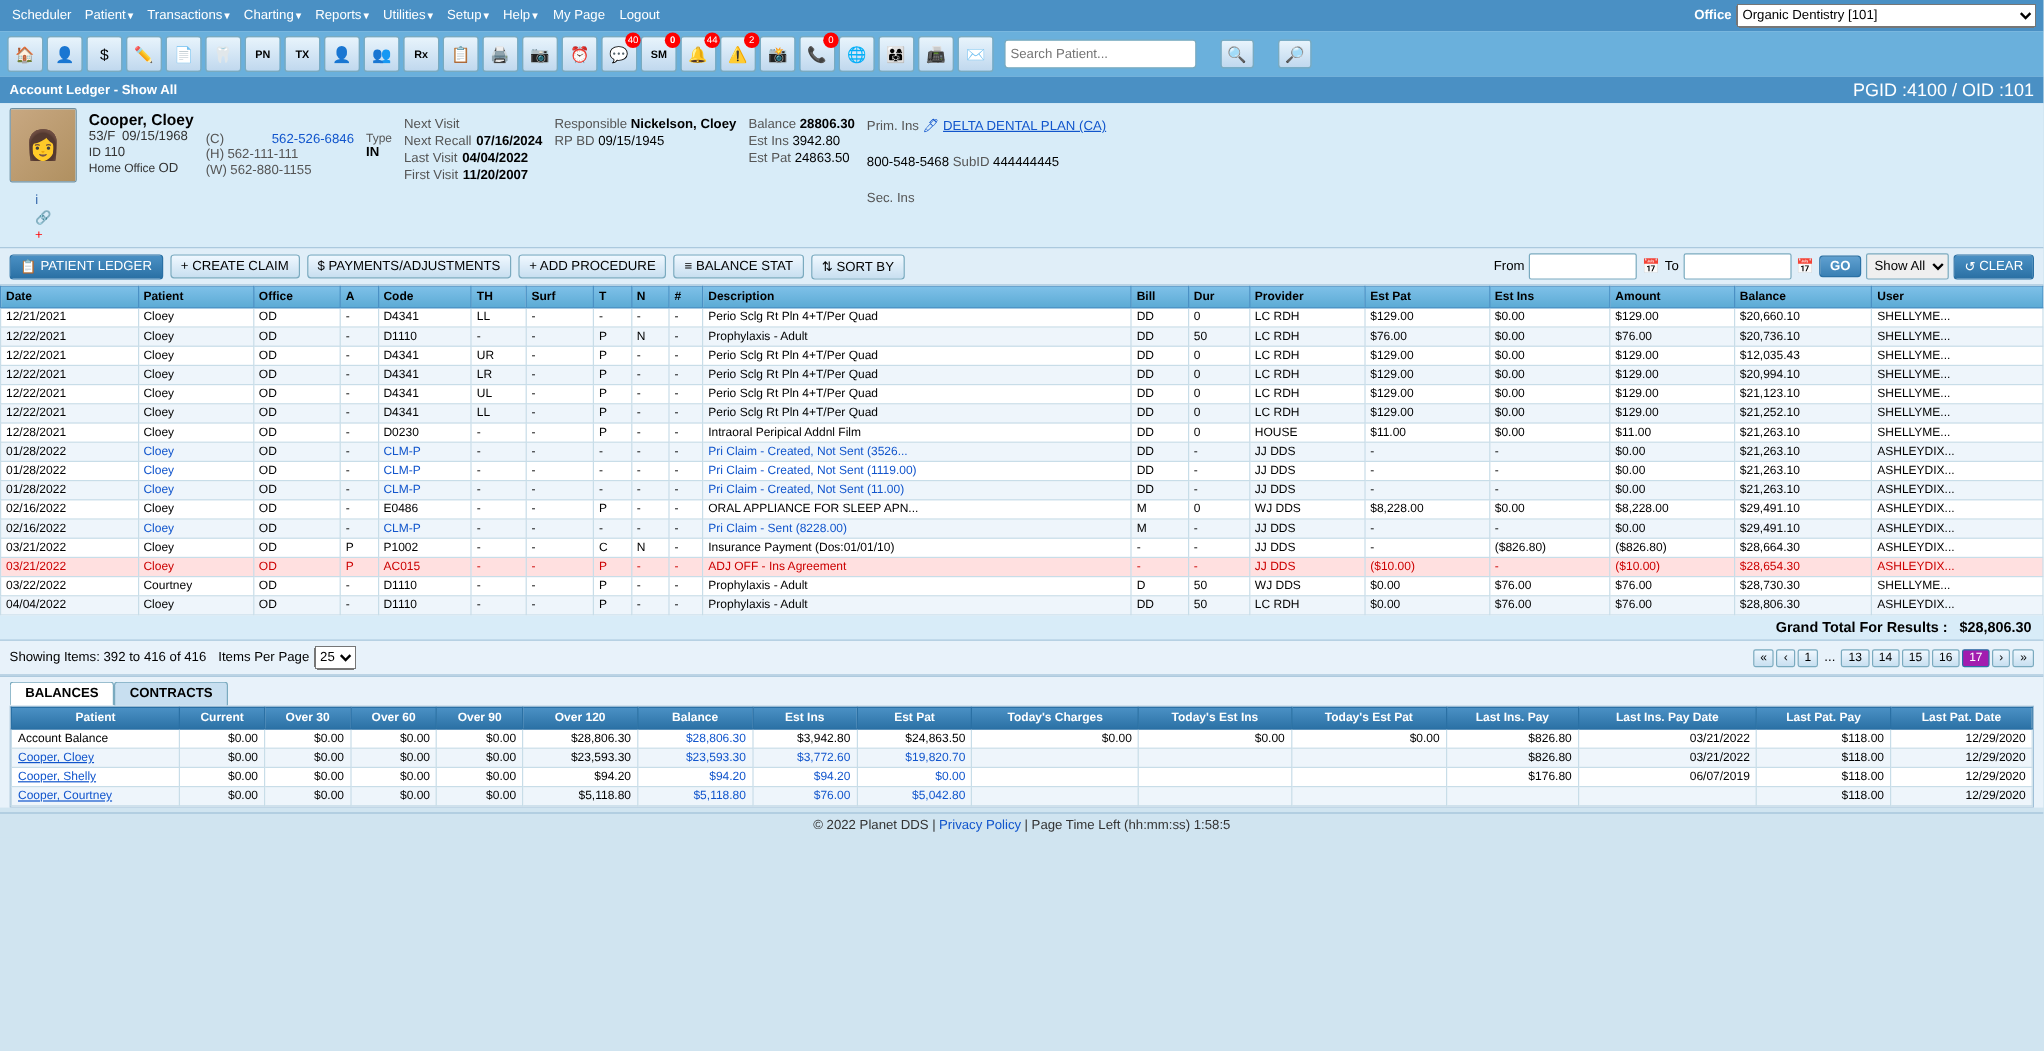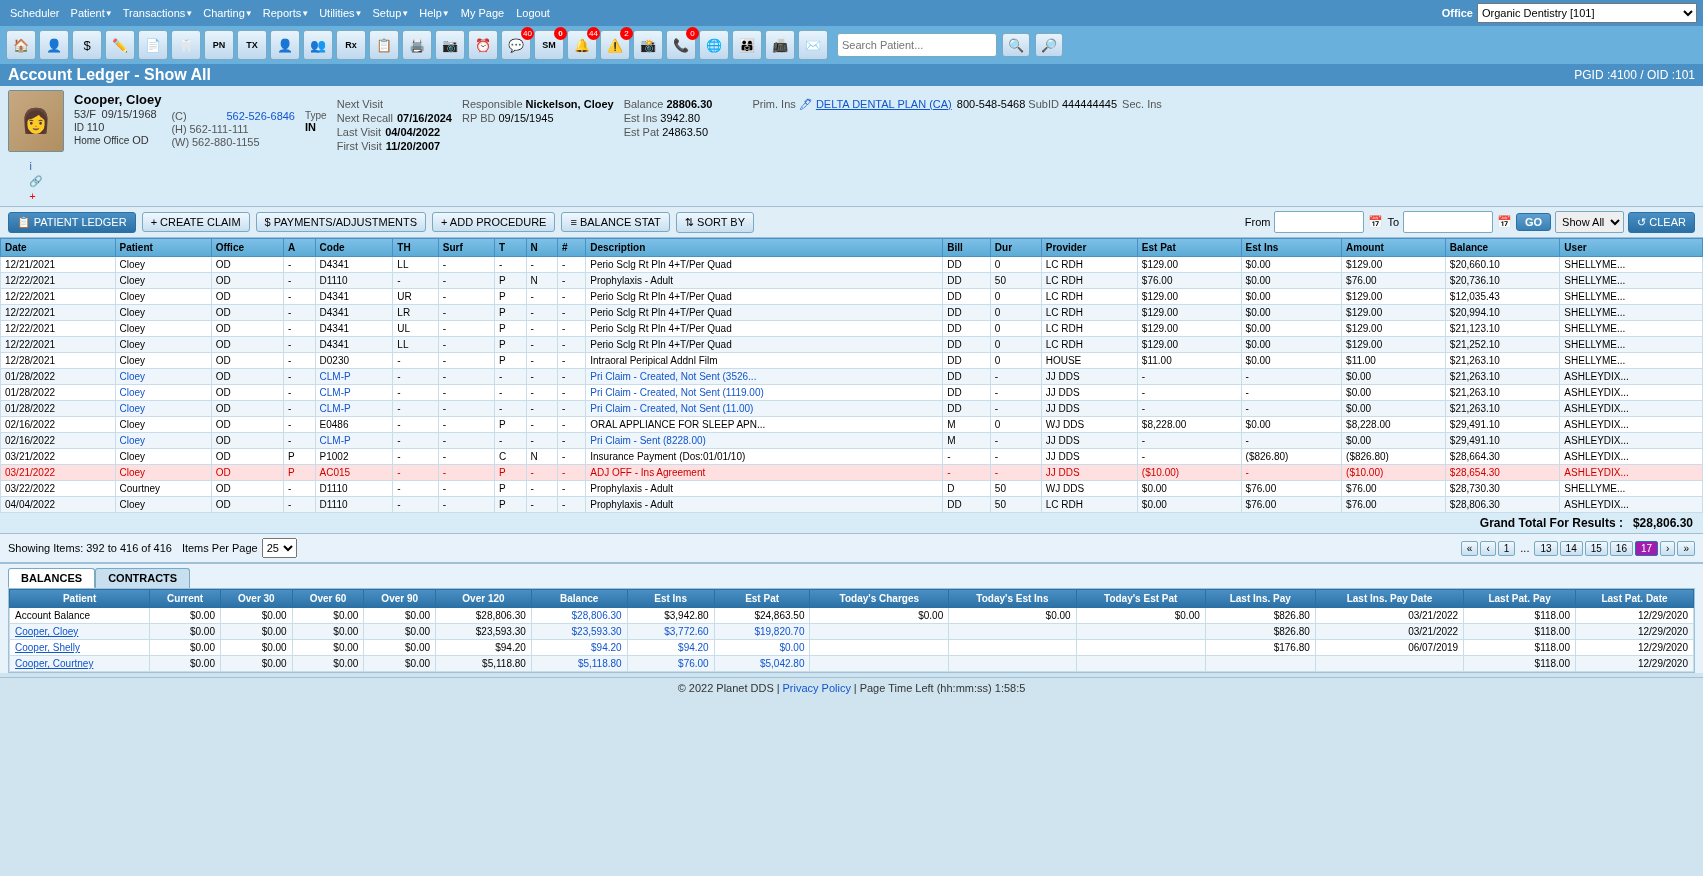--- a/index.html
+++ b/index.html
@@ -33,21 +33,21 @@
     .top-nav .dropdown::after { content: ' ▼'; font-size: 8px; }
     .office-select-wrap {
       display: flex;
       align-items: center;
       margin-left: auto;
       gap: 4px;
     }
     .office-label { color: #fff; font-size: 11px; font-weight: bold; }
     .office-select {
       font-size: 11px;
-      width: 220px;
+      width: 250px;
       height: 20px;
     }
 
     
     .icon-bar {
       background: #6ab0dc;
       display: flex;
       align-items: center;
       padding: 3px 6px;
       gap: 3px;
@@ -78,21 +78,21 @@
       width: 13px;
       height: 13px;
       display: flex;
       align-items: center;
       justify-content: center;
     }
     .search-wrap {
       display: flex;
       align-items: center;
       margin-left: 6px;
-      gap: 5px;
+      gap: 20px;
       justify-content: flex-end;
     }
     .search-input {
       width: 160px;
       height: 24px;
       padding: 2px 4px;
       font-size: 11px;
       border: 1px solid #7aaabf;
       border-radius: 3px;
     }
@@ -112,22 +112,22 @@
     
     .page-title-bar {
       background: #4a90c4;
       color: #fff;
       padding: 3px 8px;
       display: flex;
       justify-content: space-between;
       align-items: center;
       height: 22px;
     }
-    .page-title { font-size: 16px; font-weight: bold; }
-    .pgid-info { font-size: 12px; }
+    .page-title { font-size: 11px; font-weight: bold; }
+    .pgid-info { font-size: 15px; }
 
     
     .patient-info {
       background: #d8ecf8;
       border-bottom: 1px solid #a0c0d8;
       display: flex;
       align-items: flex-start;
       padding: 4px 8px;
       gap: 10px;
       min-height: 75px;
@@ -178,21 +178,21 @@
     .contact-row span { color: #555; }
     .contact-row a { color: #1155cc; text-decoration: none; padding-left: 37px; }
     .type-col { margin-top: 20px; font-size: 10px; }
     .type-val { font-size: 11px; font-weight: bold; }
     .visit-col { margin-top: 8px; display: flex; flex-direction: column; gap: 2px; }
     .visit-row { font-size: 10px; display: flex; gap: 4px; }
     .visit-label { color: #555; white-space: nowrap; }
     .visit-val { font-weight: bold; }
     .responsible-col { margin-top: 8px; display: flex; flex-direction: column; gap: 2px; font-size: 10px; }
     .balance-col { margin-top: 8px; display: flex; flex-direction: column; gap: 2px; font-size: 10px; }
-    .ins-col { margin-top: 8px; display: flex; flex-direction: row; gap: 5px; font-size: 10px; margin-left: 30px; }
+    .ins-col { margin-top: 8px; display: flex; flex-direction: column; gap: 18px; font-size: 10px; }
     .bold-val { font-weight: bold; }
     .ins-link { color: #1155cc; text-decoration: underline; cursor: pointer; }
 
     
     .toolbar {
       background: #e0eef8;
       display: flex;
       align-items: center;
       padding: 4px 8px;
       gap: 6px;

